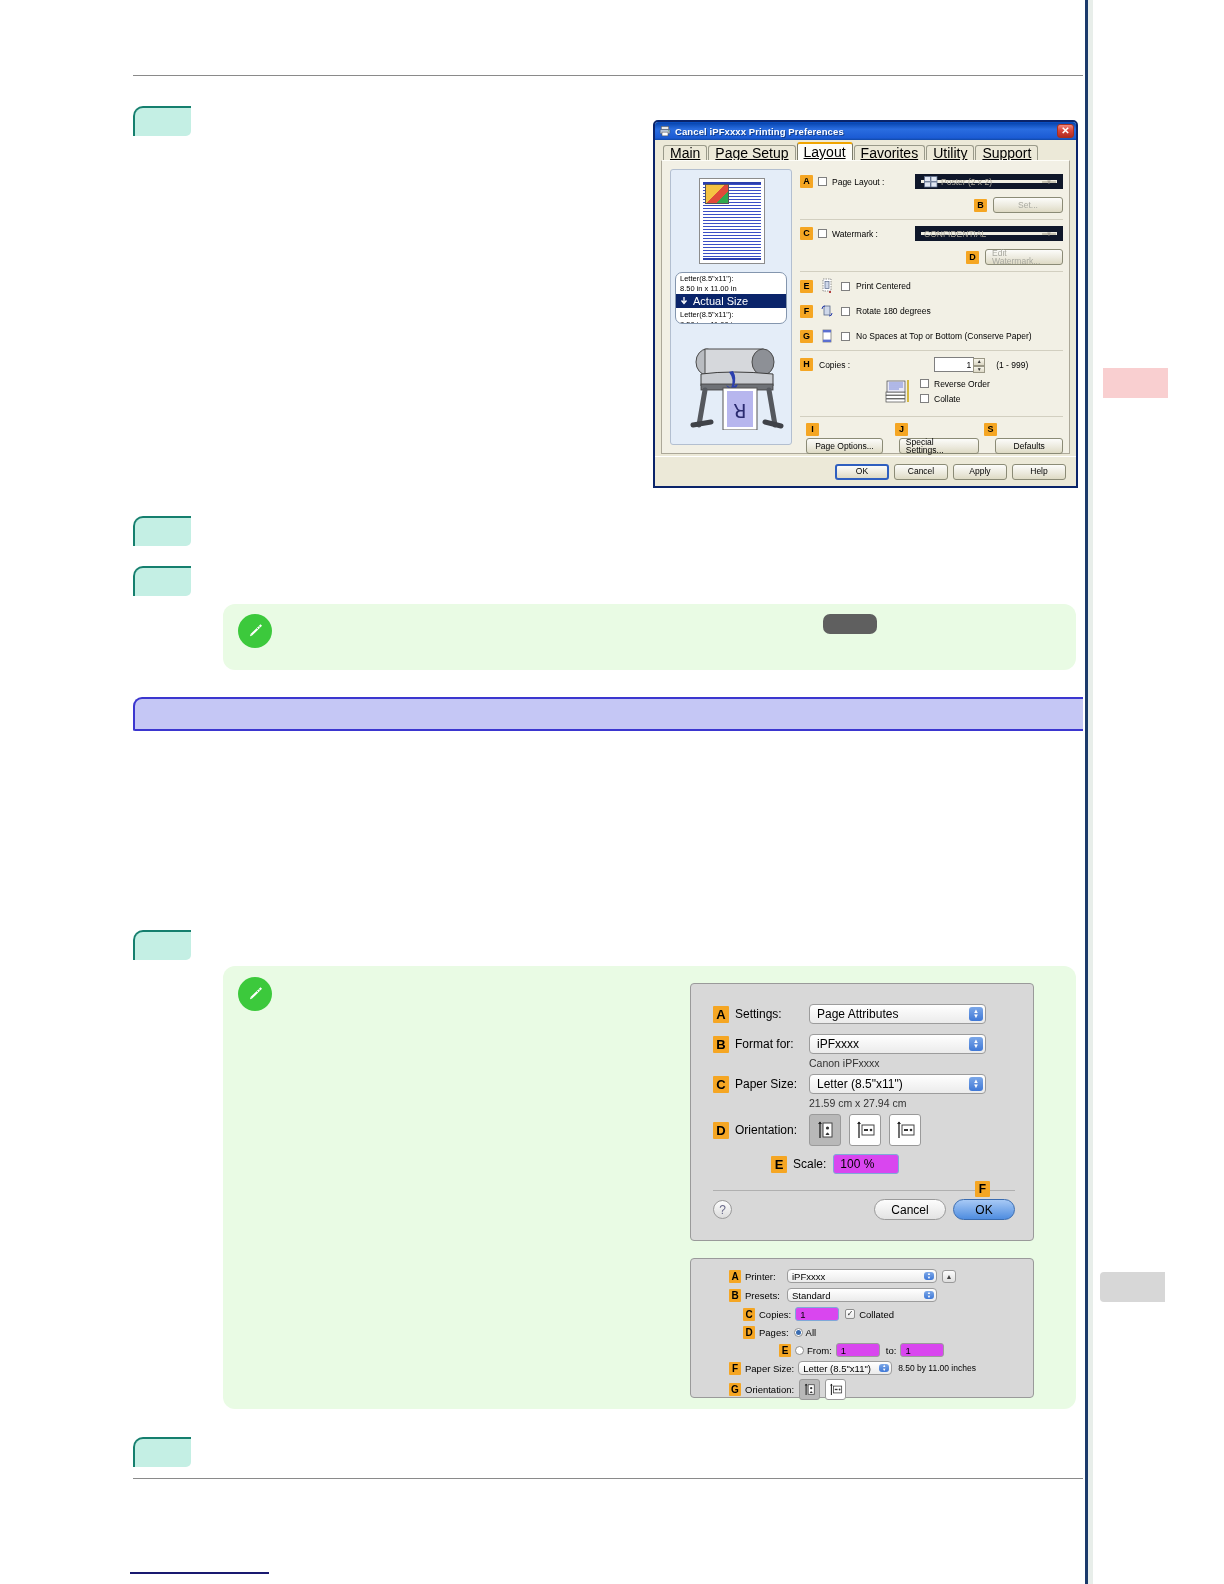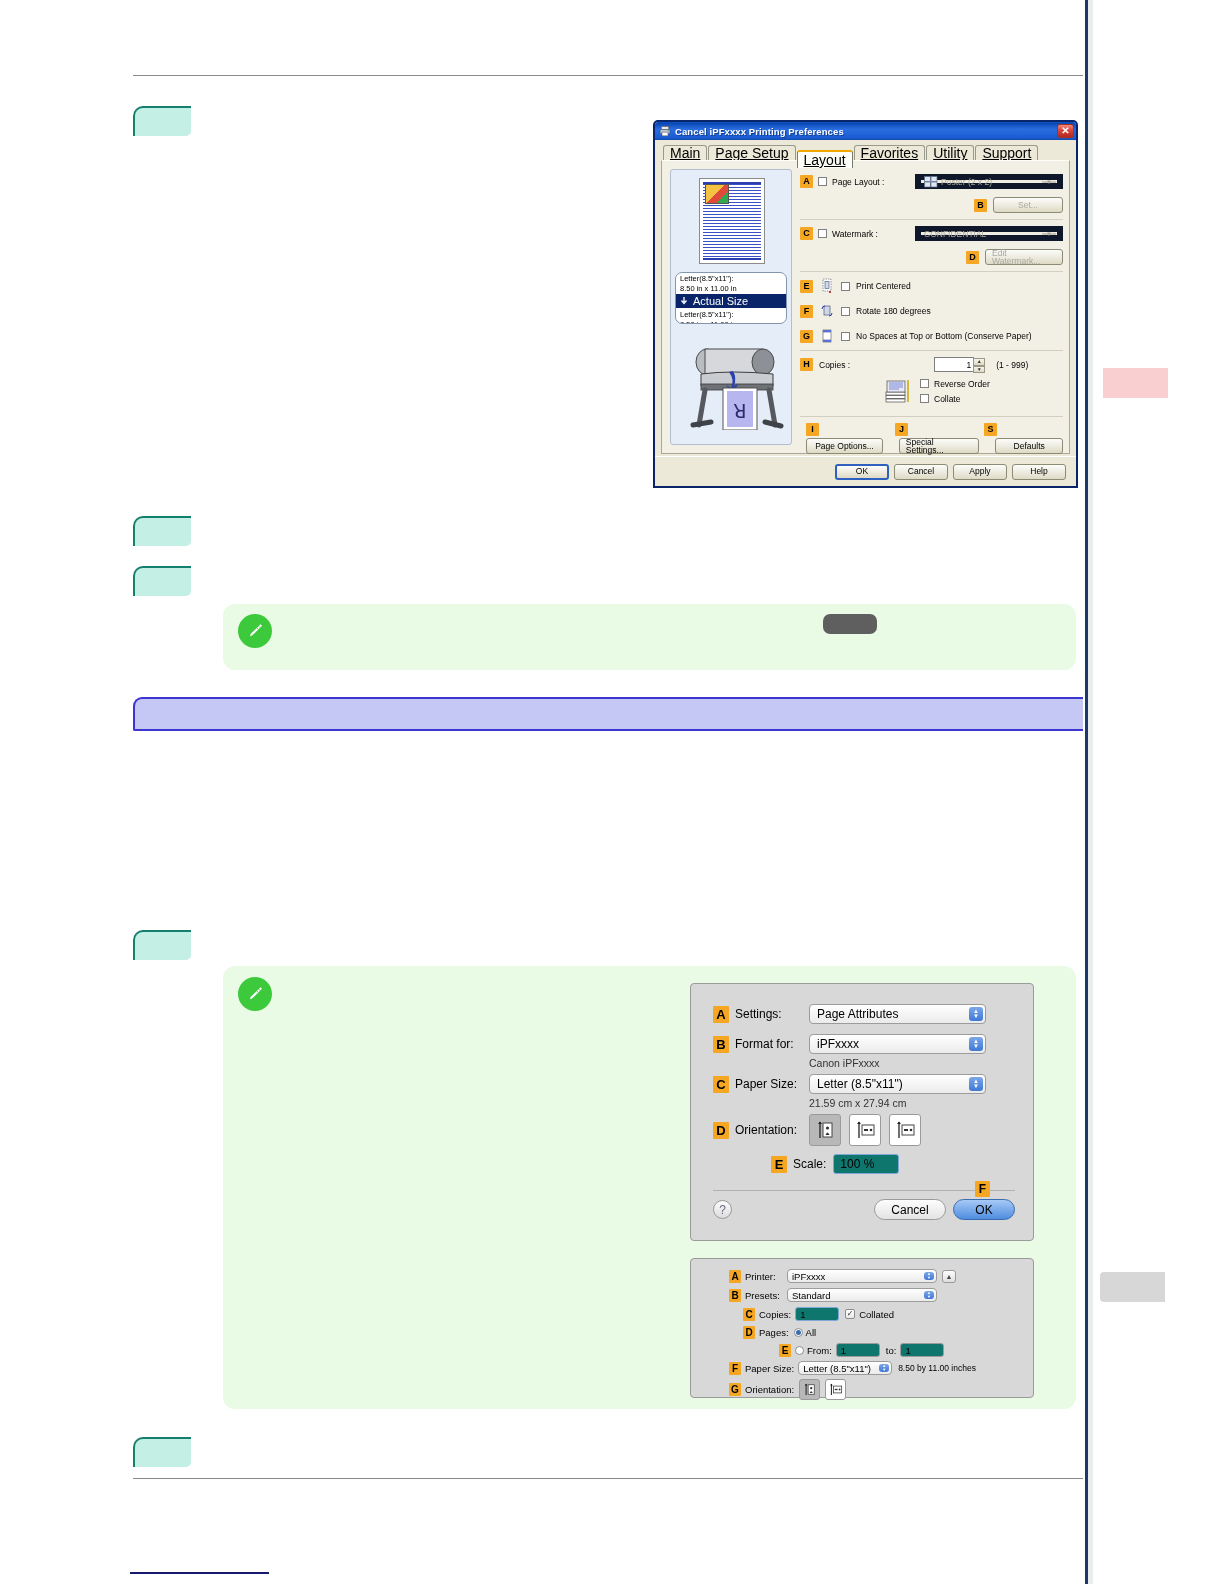--- a/index.html
+++ b/index.html
@@ -121,21 +121,21 @@
     border-bottom:none;
     border-radius:3px 3px 0 0;
     line-height:11px;
     color:#000;
     position:relative; top:1px;text-decoration:underline;
   }
   .win-tab.active {
     background:#fdfdf8;
     border-color:#7b7b6b;
     border-top:2px solid #f0a500;
-    top:8px; padding-top:3px; z-index:3;
+    top:0; padding-top:3px; z-index:3;
     font-weight:normal;
   }
   .win-body {
     position:absolute; left:6px; top:38px; right:6px; bottom:32px;
     background:#f2f0e5;
     border:1px solid #aca899;
     border-top-color:#fdfdf8;
   }
   .win-footer {
     position:absolute; left:0; right:0; bottom:0; height:30px;
@@ -259,21 +259,21 @@
     padding-left:7px; font-size:12px; position:relative;
   }
   .mac-select .stepper {
     position:absolute; right:2px; top:2px; bottom:2px; width:14px;
     background:linear-gradient(to bottom,#7ba7e8,#3f78d6);
     border-radius:3px; display:flex; flex-direction:column;
     align-items:center; justify-content:center; color:#fff;
     font-size:6px; line-height:5px;
   }
   .mac-text {
-    background:#0f766e; border:1px solid #9c9c9c; border-radius:3px;
+    background:#d946ef; border:1px solid #9c9c9c; border-radius:3px;
     height:20px; display:flex; align-items:center; padding-left:6px;
     font-size:12px;
   }
   .orient-btn {
     width:32px; height:32px; border:1px solid #9a9a9a; border-radius:3px;
     background:#fff; display:flex; align-items:center; justify-content:center;
   }
   .orient-btn.sel { background:#b8b8b8; }
   .mac-ok {
     background:linear-gradient(to bottom,#a7c9f5,#4f8de0);

